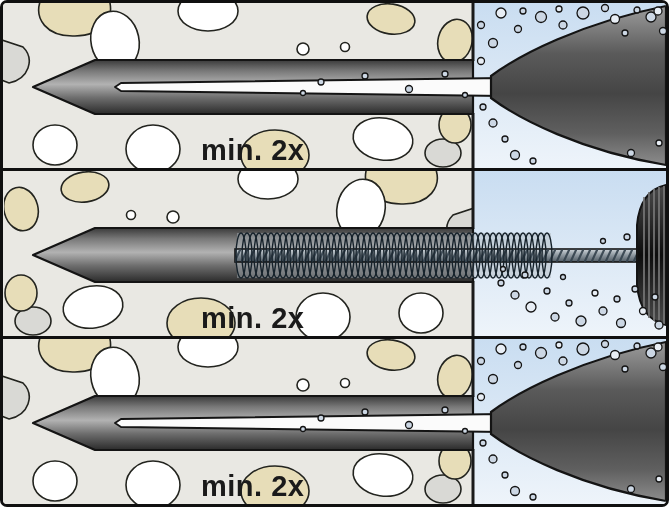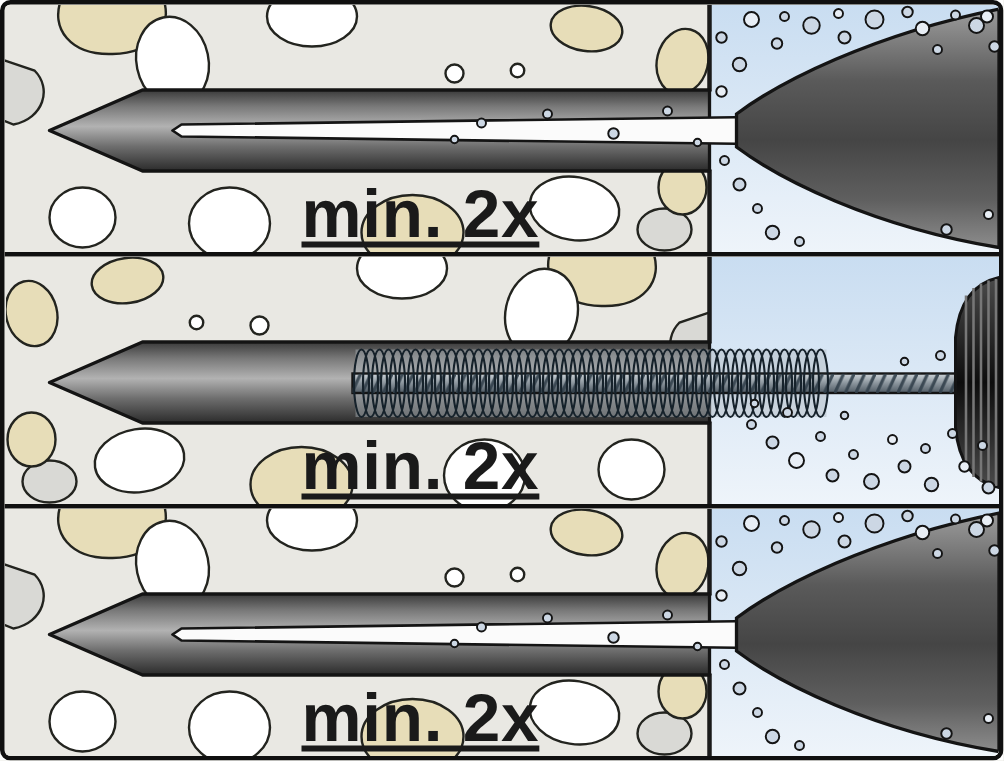--- a/index.html
+++ b/index.html
@@ -7,22 +7,22 @@
   .frame{
     position:relative;width:669px;height:507px;box-sizing:border-box;
     border:3px solid #101010;border-radius:7px;overflow:hidden;background:#e9e8e3;
   }
   .defs-svg{position:absolute;width:0;height:0;}
   .panel{position:relative;width:663px;height:165px;overflow:hidden;}
   .divider{width:663px;height:3px;background:#101010;}
   .scene{display:block;width:663px;height:165px;}
   .step-label{
     position:absolute;left:198px;bottom:3px;
-    font-size:45px;font-weight:700;line-height:1;letter-spacing:0.5px;
-    color:#1a1a1a;font-family:"Liberation Sans",sans-serif;text-decoration:underline;
+    font-size:29px;font-weight:700;line-height:1;letter-spacing:0.5px;
+    color:#1a1a1a;font-family:"Liberation Sans",sans-serif;
   }
 </style>
 </head>
 <body>
 
 <div class="frame">
 
   <svg class="defs-svg" xmlns="http://www.w3.org/2000/svg" xmlns:xlink="http://www.w3.org/1999/xlink" aria-hidden="true">
     <defs>
       <linearGradient id="holeGrad" x1="0" y1="0" x2="0" y2="1">

